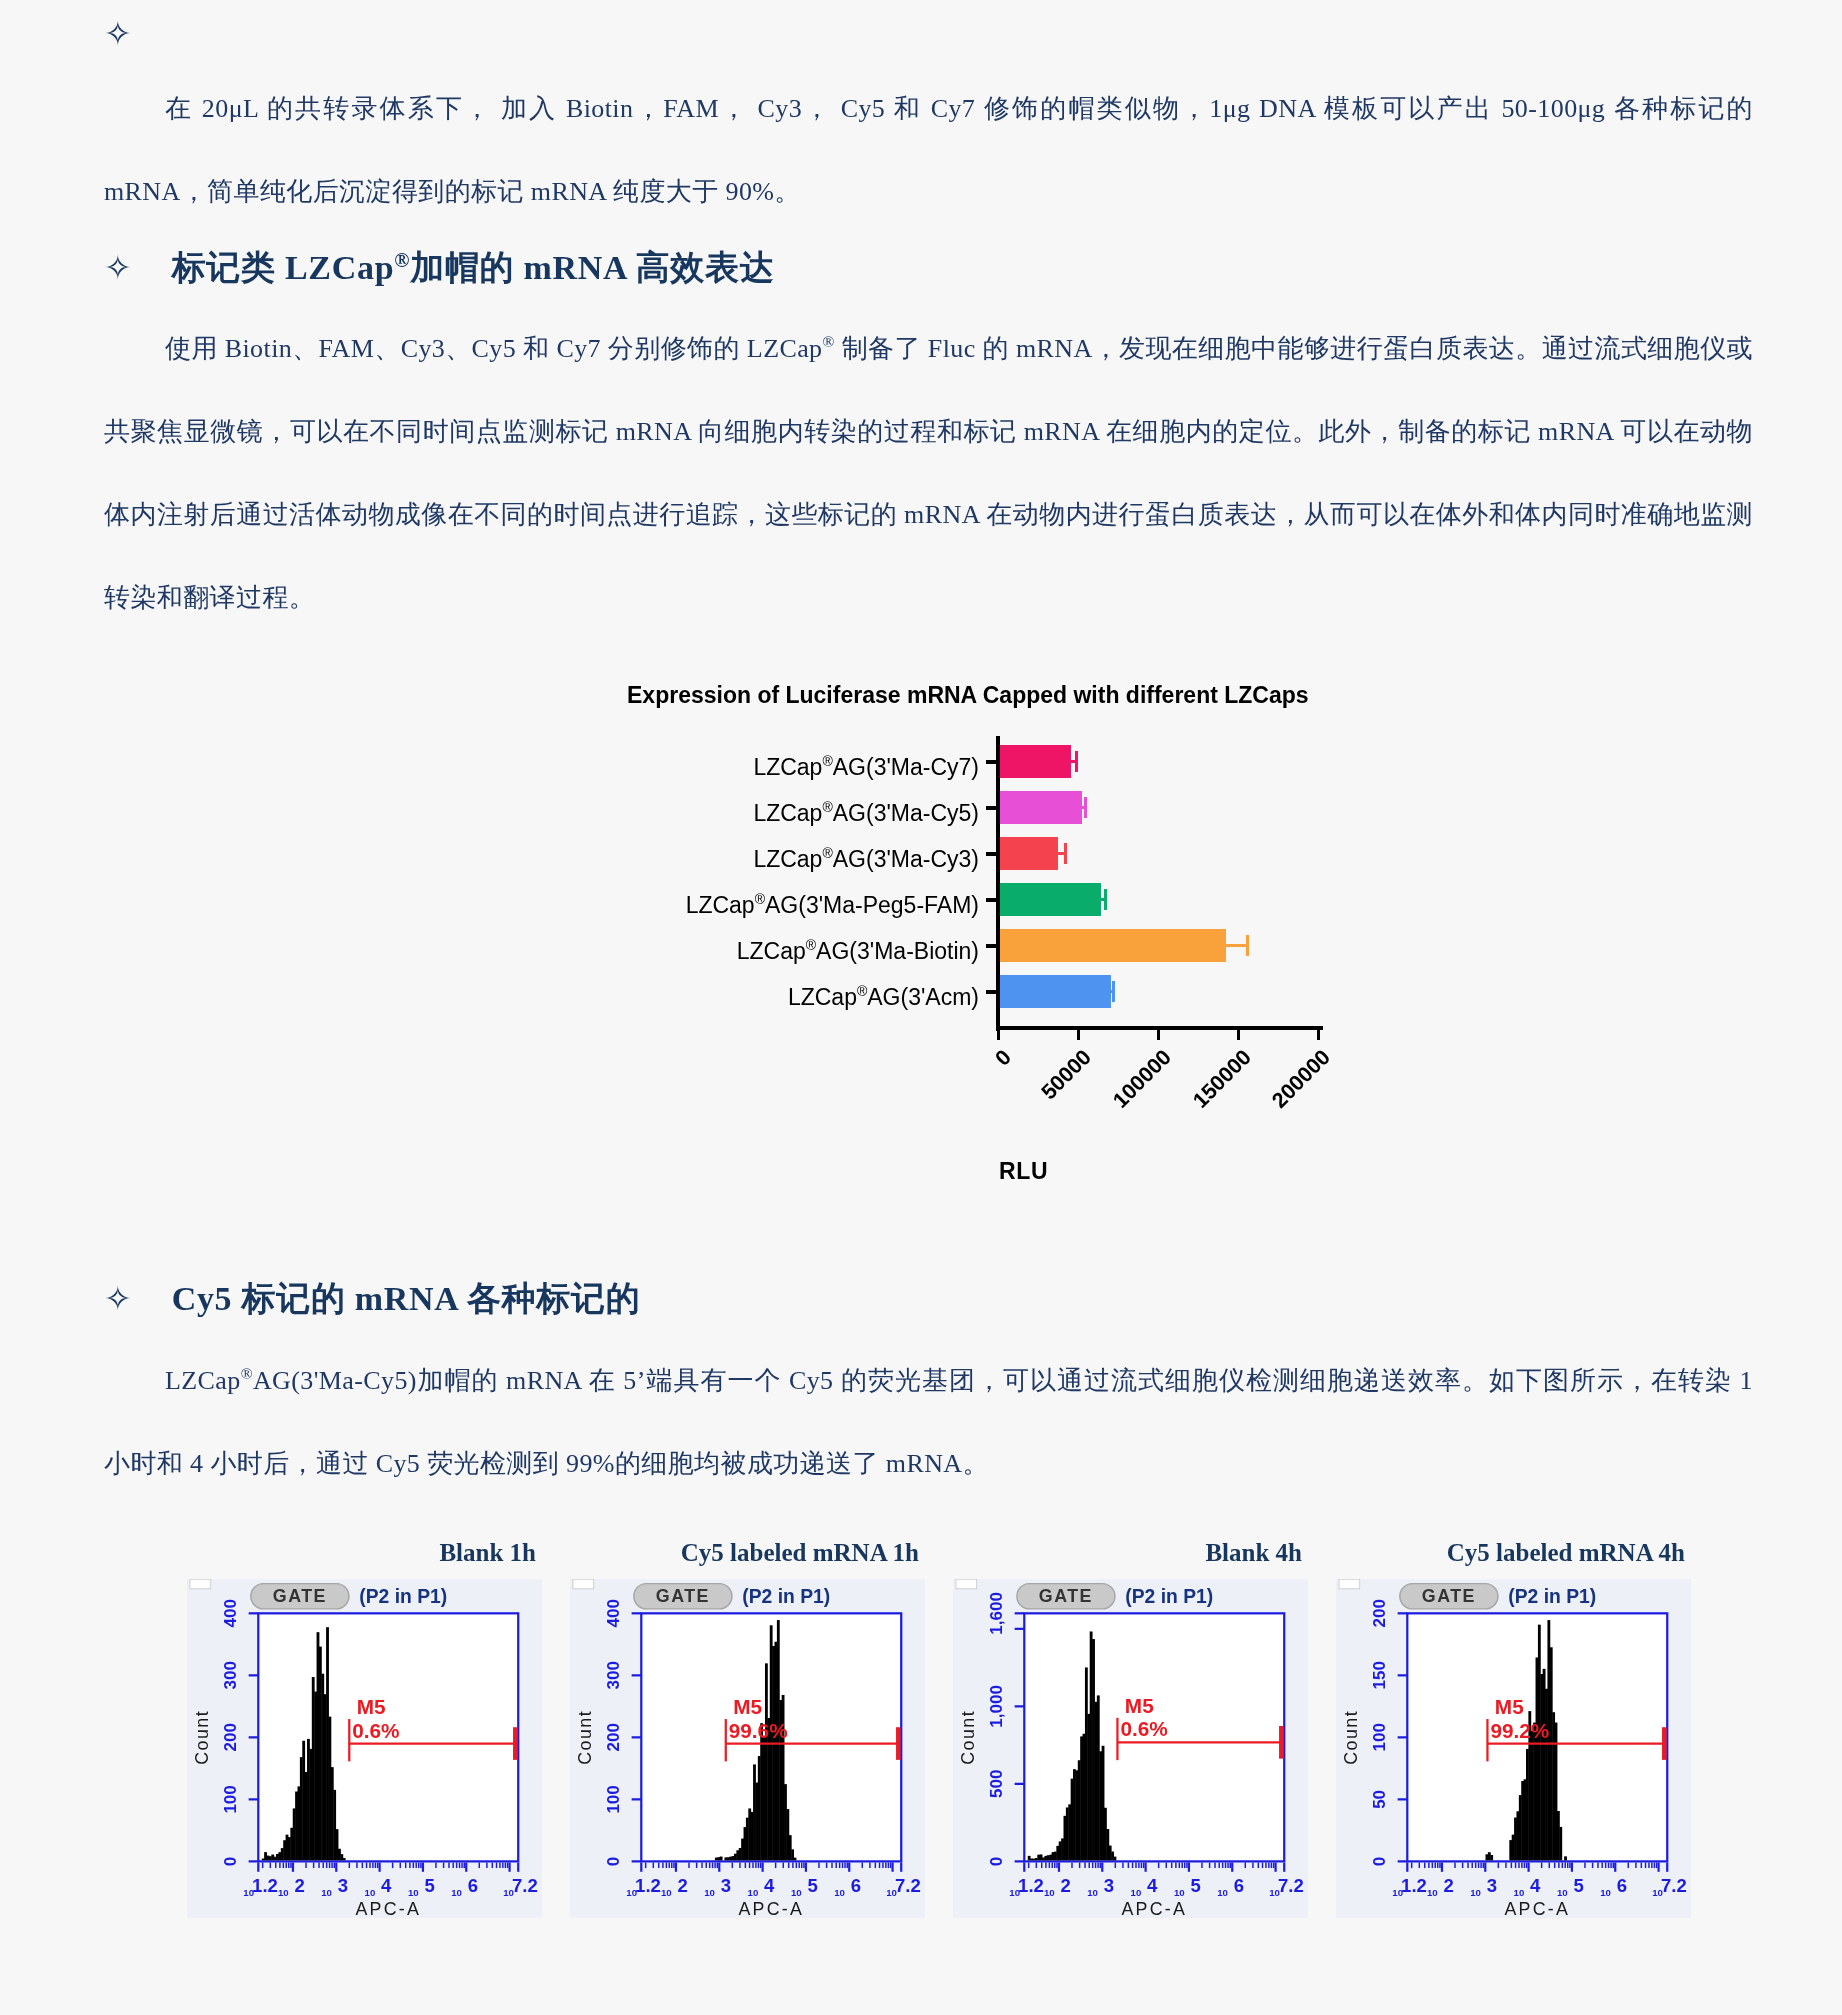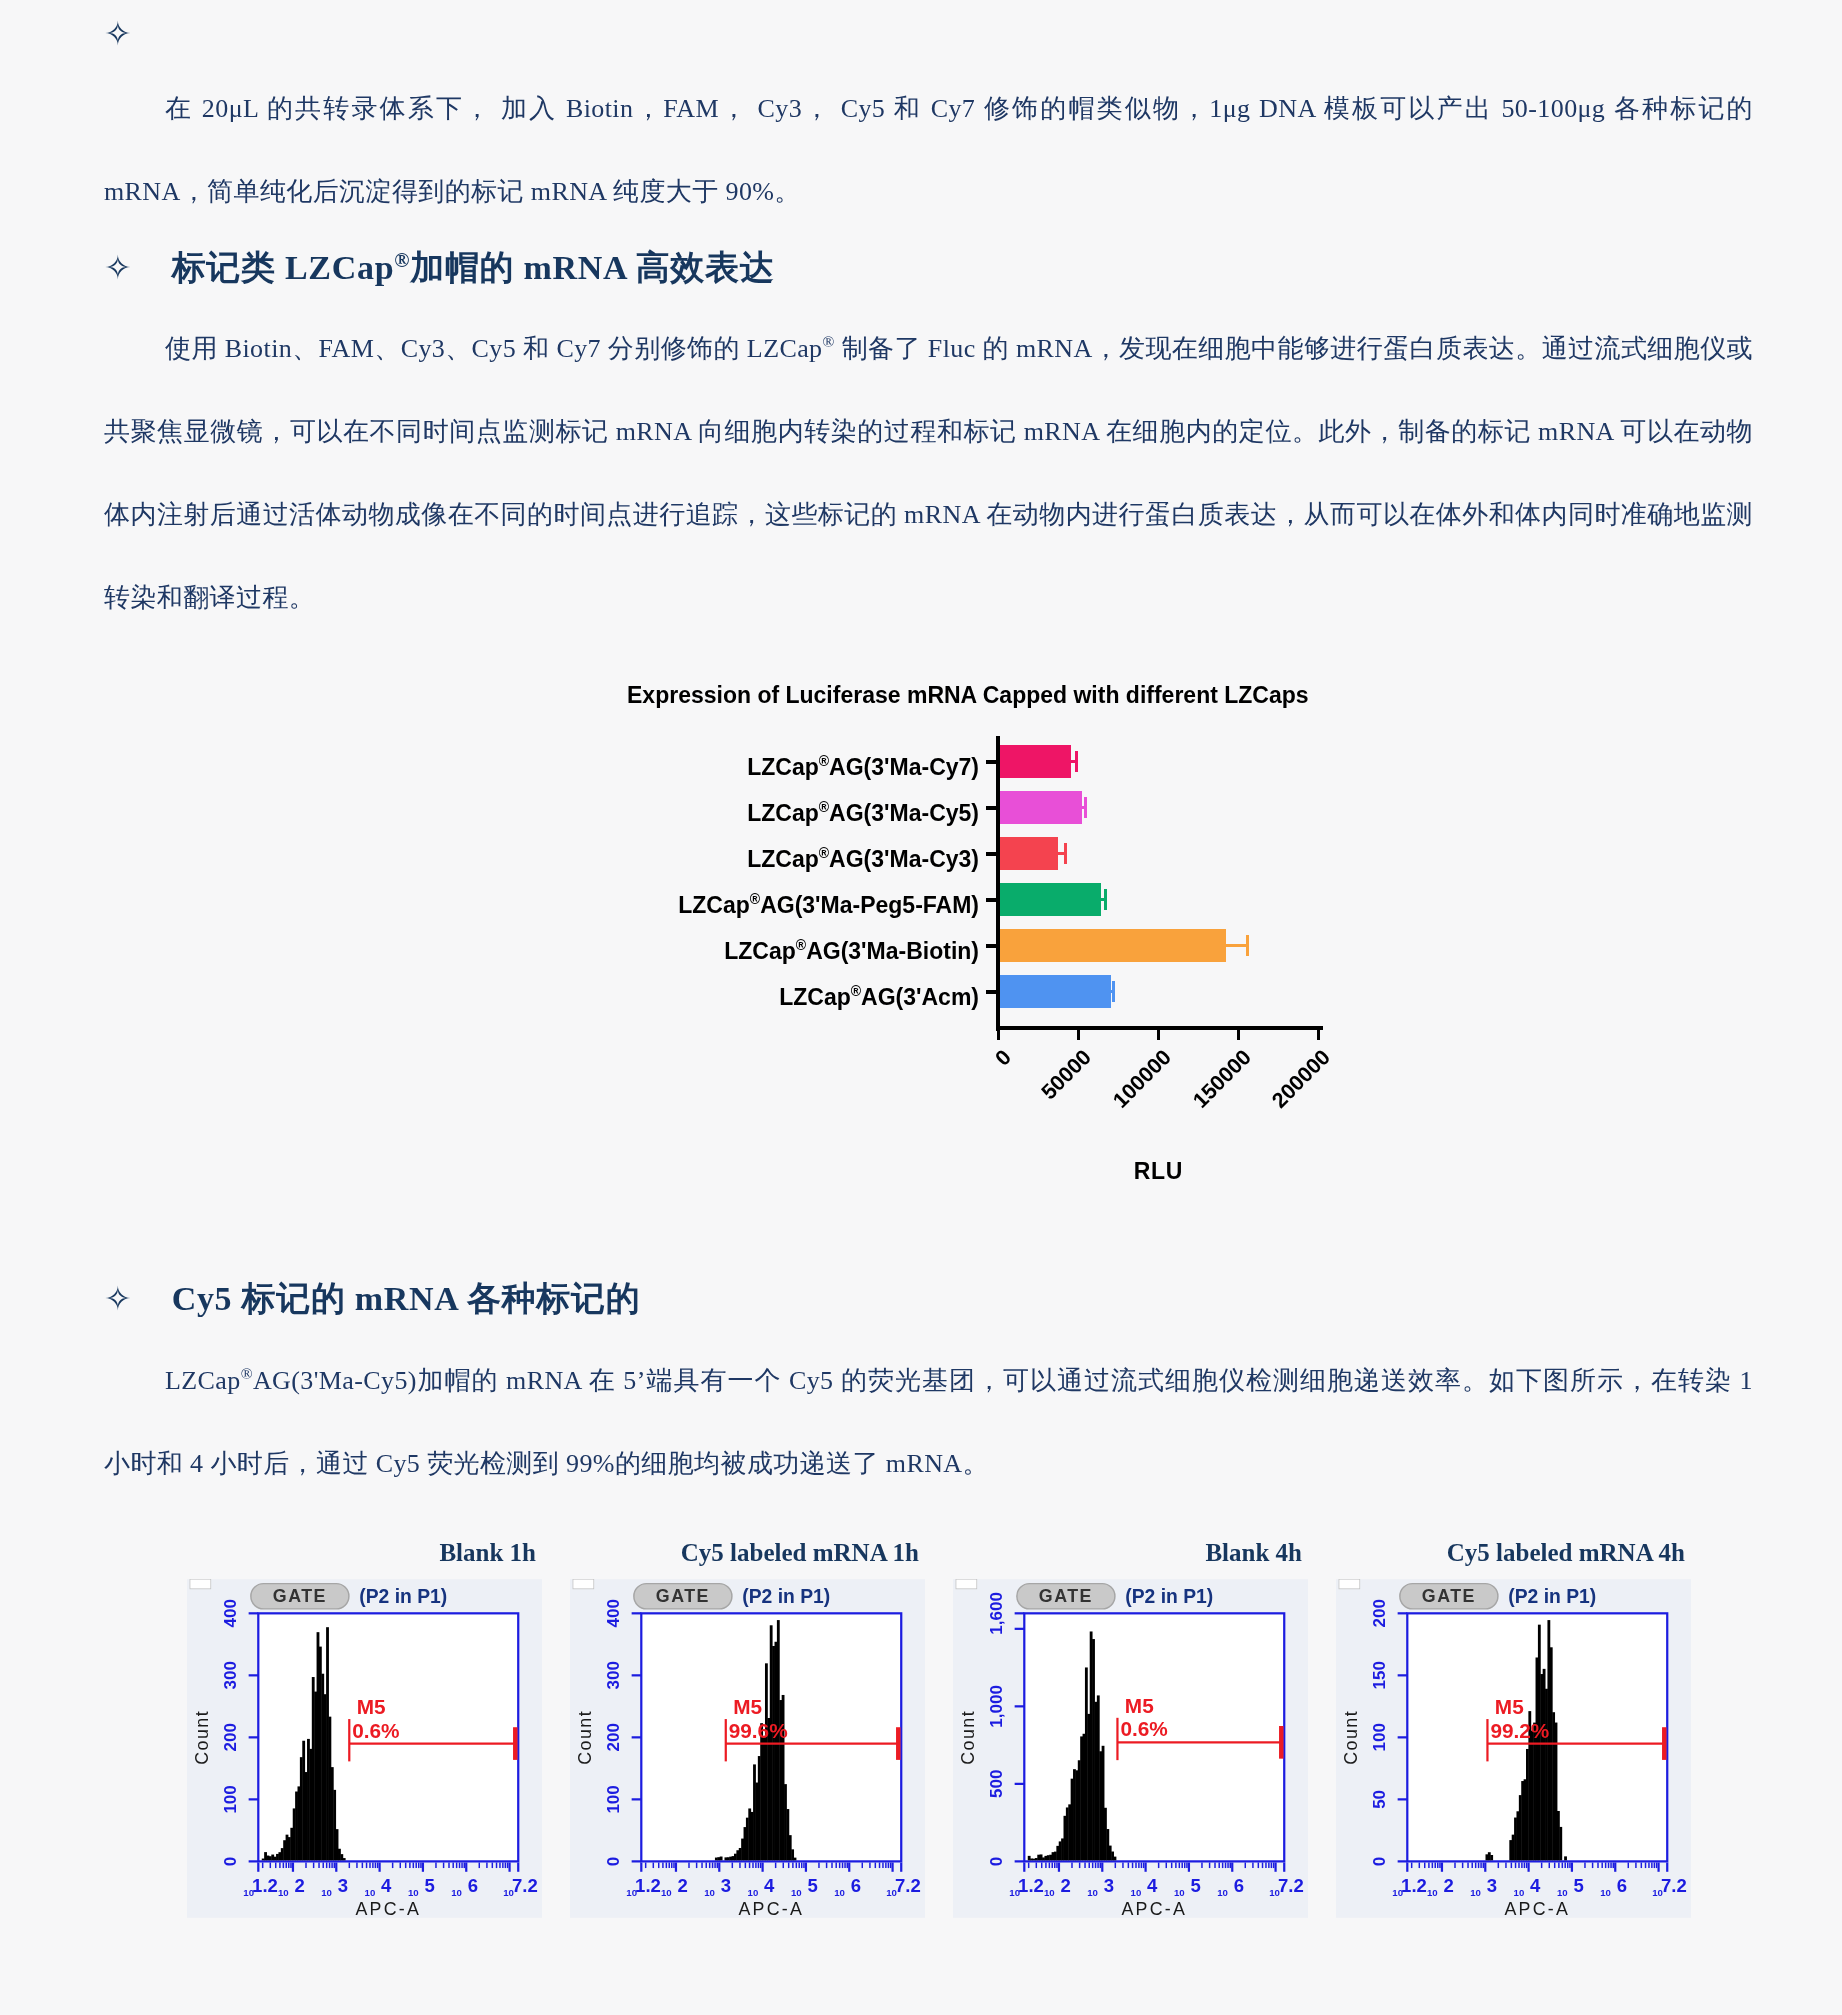--- a/index.html
+++ b/index.html
@@ -28,32 +28,32 @@
   
   figure.chartfig{margin:43px 0 0 523px;width:958px;padding:0;}
   .chart-title{
     width:928px;padding-right:156px;box-sizing:border-box;text-align:left;
     font-family:"Liberation Sans", sans-serif;font-weight:bold;font-size:23px;color:#000;
     margin-bottom:36px;
   }
   #chart{position:relative;width:958px;height:445px;
     font-family:"Liberation Sans", sans-serif;}
   .cat-label{position:absolute;left:0;width:352px;height:33px;line-height:33px;
-    text-align:right;font-size:23px;font-weight:bold;color:#000;padding-right:19.3px;white-space:nowrap;}
+    text-align:right;font-size:23px;font-weight:normal;color:#000;padding-right:19.3px;white-space:nowrap;}
   .cat-label sup{font-size:14px;}
   .cat-tick{position:absolute;left:359px;width:10.4px;height:3.7px;background:#000;}
   .bar{position:absolute;left:372px;height:33px;}
   .err-line{position:absolute;height:3px;}
   .err-cap{position:absolute;width:3px;height:21px;}
   .vaxis{position:absolute;left:369px;top:-9px;width:3.7px;height:295px;background:#000;}
   .haxis{position:absolute;left:369px;top:281px;height:3.7px;background:#000;}
   .xtick{position:absolute;top:284px;width:3px;height:11px;background:#000;}
   .xtick-label{position:absolute;top:300px;width:119px;text-align:right;
     font-size:21.5px;font-weight:bold;color:#000;transform:rotate(-45deg);transform-origin:100% 0;}
-  .xaxis-title{position:absolute;left:372px;width:319px;text-align:center;top:413px;
+  .xaxis-title{position:absolute;left:372px;width:319px;top:413px;
     font-size:23px;font-weight:bold;color:#000;letter-spacing:0.7px;}
 
   
   .panels{display:flex;gap:34px;margin:31px 0 0 83px;}
   .panel{width:349px;}
   .panel-title{
     text-align:right;font-size:25px;font-weight:bold;color:#17375e;
     font-family:"Liberation Serif", serif;margin-bottom:10.4px;height:33px;line-height:33px;
   }
   .panel svg{display:block;}

